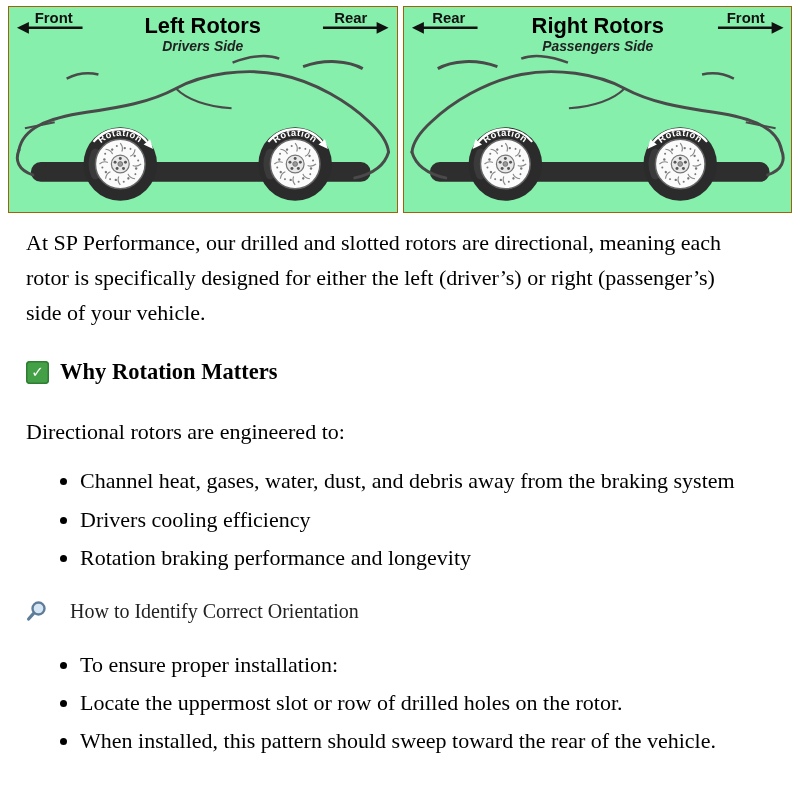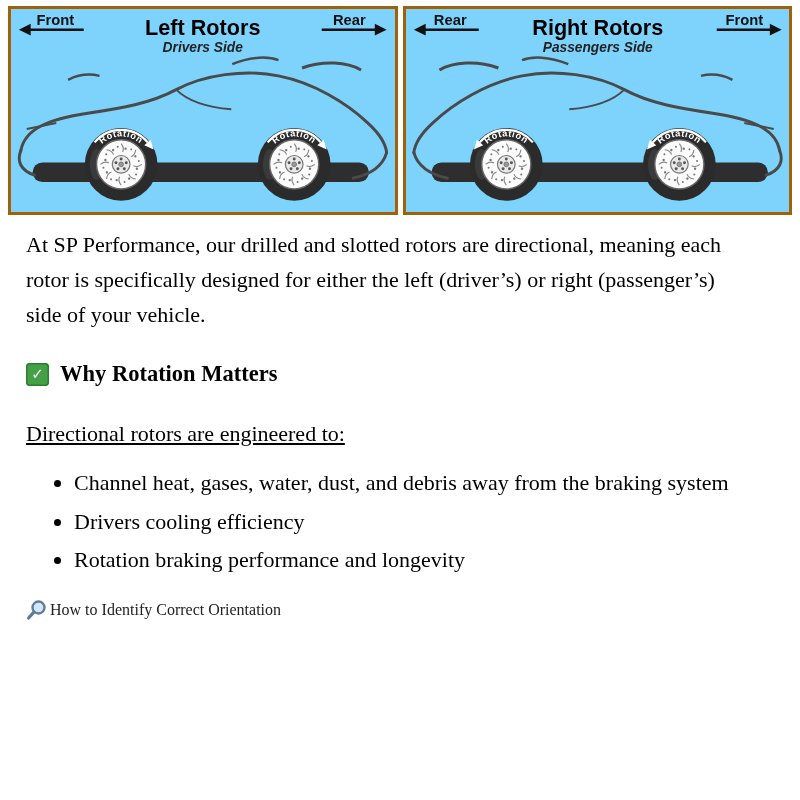--- a/index.html
+++ b/index.html
@@ -1,35 +1,35 @@
 <!DOCTYPE html>
 <html><head>
 <meta charset="utf-8">
 <style>
   html,body{margin:0;padding:0;}
   body{
     width:800px;height:800px;overflow:hidden;background:#ffffff;color:#000;
     font-family:"Liberation Serif", serif;
   }
   .diagram{display:flex;gap:5px;margin:6px 8px 12px 8px;}
-  .panel{flex:1;border:3px solid #a16207;background:#7dd3fc;min-width:0;}
+  .panel{flex:1;border:1px solid #a16207;background:#86efac;min-width:0;}
   .panel svg{display:block;width:100%;height:auto;}
   .content{padding:0 38px 0 26px;font-size:22px;line-height:1.6;}
   .intro{margin:12px 0 24px 0;max-width:716px;}
   .h1{display:flex;align-items:center;gap:11px;font-weight:bold;font-size:22.5px;margin:0 0 24px 0;}
   .check{
     width:23px;height:23px;border-radius:4px;background:#43a047;
     display:inline-flex;align-items:center;justify-content:center;flex:0 0 auto;
     color:#fff;font-size:15px;font-weight:bold;font-family:"DejaVu Sans", sans-serif;
     box-shadow:inset 0 0 0 1.5px #2e7d32;
   }
-  .lead{margin:0 0 14px 0;max-width:716px;text-decoration:underline;}
+  .lead{margin:0 0 14px 0;max-width:716px;}
   ul{margin:0 0 20px 0;padding-left:42px;max-width:716px;}
-  li{margin:3px 6px;}
-  .h2{display:flex;align-items:center;gap:2px;font-size:16px;font-weight:normal;color:#222;margin:6px 0 20px 0;}
+  li{margin:3px 12px;}
+  .h2{display:flex;align-items:center;gap:22px;font-size:20px;font-weight:normal;color:#222;margin:6px 0 20px 0;}
   .mag{flex:0 0 auto;display:inline-flex;}
 </style>
 </head>
 <body>
 
 <svg width="0" height="0" style="position:absolute" aria-hidden="true">
   <defs>
     <g id="carGeom">
       <rect x="22" y="150" width="342" height="20" rx="10" fill="#2e2e2e"></rect>
       <path d="M 10,138 C 14,116 38,106 78,100 C 112,95 142,90 168,76 C 196,61 238,55 272,62 C 308,69 342,90 363,110 C 375,121 381,131 382,140" fill="none" stroke="#4a4a4a" stroke-width="3" stroke-linecap="round"></path>
@@ -204,14 +204,19 @@
   <div class="h2">
     <span class="mag">
       <svg width="22" height="22" viewBox="0 0 22 22">
         <circle cx="12.5" cy="8.5" r="6" fill="#d7e6f4" stroke="#5e7d99" stroke-width="2.4"></circle>
         <line x1="7.6" y1="13.4" x2="2.6" y2="19" stroke="#5e7d99" stroke-width="3.2" stroke-linecap="round"></line>
       </svg>
     </span>
     <span>How to Identify Correct Orientation</span>
   </div>
 
+  <ul>
+    <li>To ensure proper installation:</li>
+    <li>Locate the uppermost slot or row of drilled holes on the rotor.</li>
+    <li>When installed, this pattern should sweep toward the rear of the vehicle.</li>
+  </ul>
 
 </div>
 
 </body></html>

